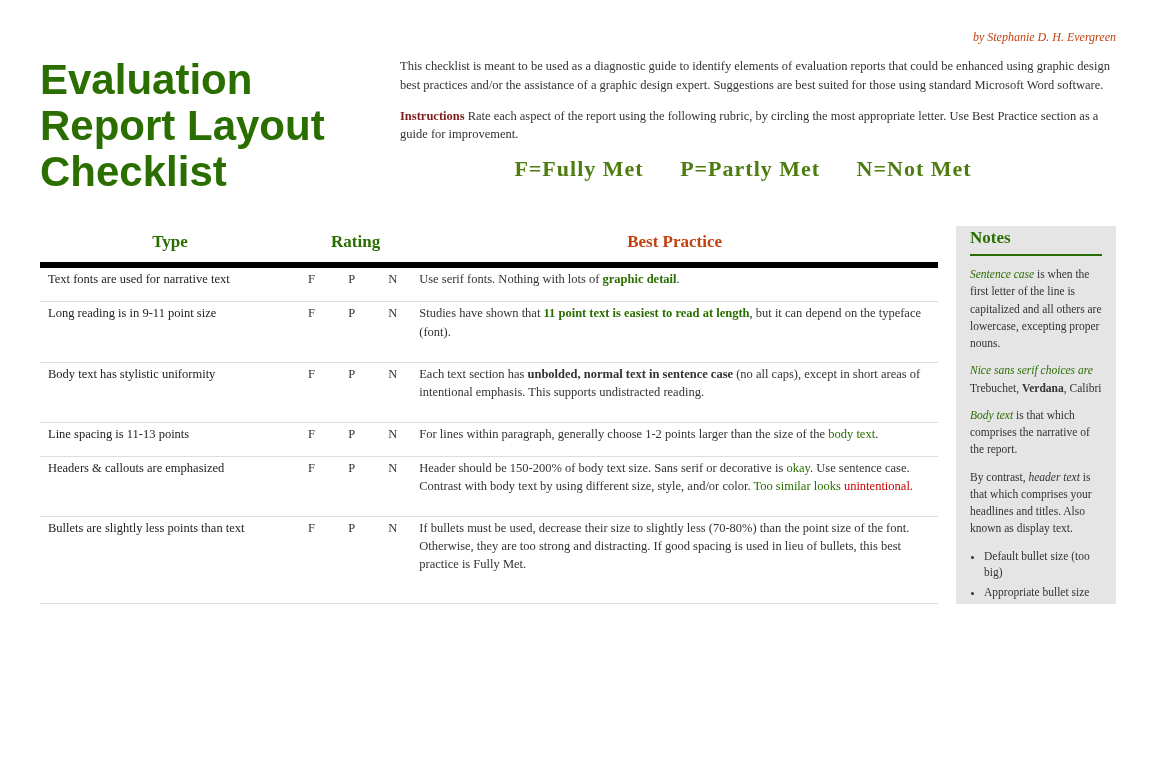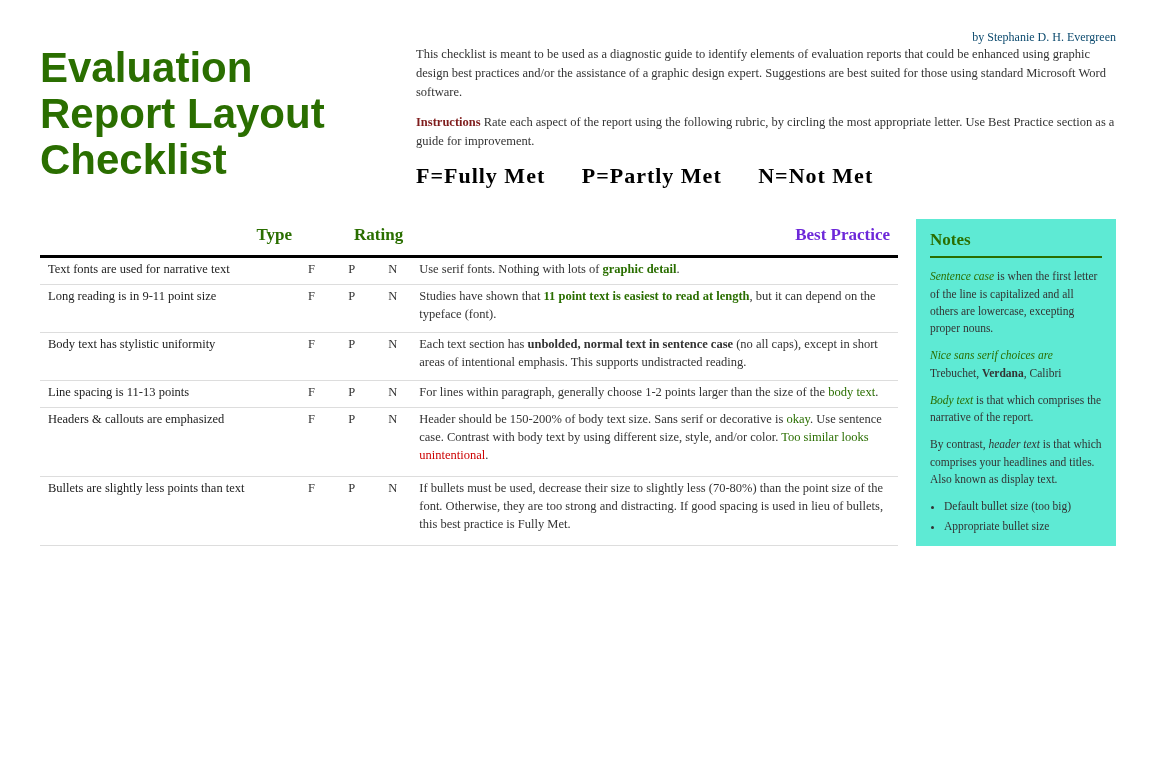--- a/index.html
+++ b/index.html
@@ -11,27 +11,28 @@
       width: 1156px;
       min-height: 766px;
       padding: 0;
     }
     .page {
       width: 1156px;
       padding: 30px 40px 30px 40px;
     }
     .byline {
       text-align: right;
+      font-style: italic;
       font-size: 12px;
-      color: #0c4a6e;
-      margin-bottom: 0;
+      color: #c2410c;
+      margin-bottom: 12px;
     }
     .top-section {
       display: flex;
-      gap: 56px;
+      gap: 40px;
       margin-bottom: 30px;
     }
     .title-block {
       min-width: 320px;
       max-width: 340px;
     }
     .main-title {
       font-family: 'Arial Black', 'Arial Bold', Arial, sans-serif;
       font-size: 42px;
       font-weight: 900;
@@ -48,23 +49,24 @@
       margin-bottom: 12px;
       line-height: 1.5;
     }
     .instructions-label {
       color: #7f1d1d;
       font-weight: bold;
     }
     .rubric-line {
       font-size: 22px;
       font-weight: bold;
-      color: #000000;
+      color: #4d7c0f;
       margin-top: 8px;
       letter-spacing: 1px;
+      text-align: center;
     }
     .rubric-line span {
       margin-right: 30px;
     }
 
     
     .table-section {
       display: flex;
       gap: 0;
       width: 100%;
@@ -75,26 +77,26 @@
     }
     .col-type { width: 260px; }
     .col-rating { width: 90px; }
     .col-bestpractice { width: auto; }
 
     .table-header th {
       font-size: 17px;
       font-weight: bold;
       color: #2a6e00;
       padding: 6px 8px 10px 8px;
-      text-align: right;
+      text-align: center;
       vertical-align: bottom;
-      border-bottom: 3px solid #000000;
+      border-bottom: 6px solid #000000;
     }
     .table-header th.col-bestpractice {
-      color: #6d28d9;
+      color: #c2410c;
       margin-left: 24px;
     }
     .main-table td {
       padding: 2px 8px;
       vertical-align: top;
       border-bottom: 1px solid #ddd;
       font-size: 12.5px;
       line-height: 1.45;
     }
     .col-type-cell {
@@ -108,24 +110,24 @@
       white-space: nowrap;
     }
     .bestpractice-cell {
       color: #333;
       font-size: 12px;
       line-height: 1.5;
     }
 
     
     .notes-panel {
-      width: 200px;
+      width: 160px;
       margin-left: 18px;
-      background: #5eead4;
-      padding: 9px 14px;
+      background: #e5e5e5;
+      padding: 0 14px;
       font-size: 11.5px;
       line-height: 1.45;
       color: #333;
       flex-shrink: 0;
       align-self: flex-start;
     }
     .notes-panel .notes-title {
       font-size: 17px;
       font-weight: bold;
       color: #2a6e00;

